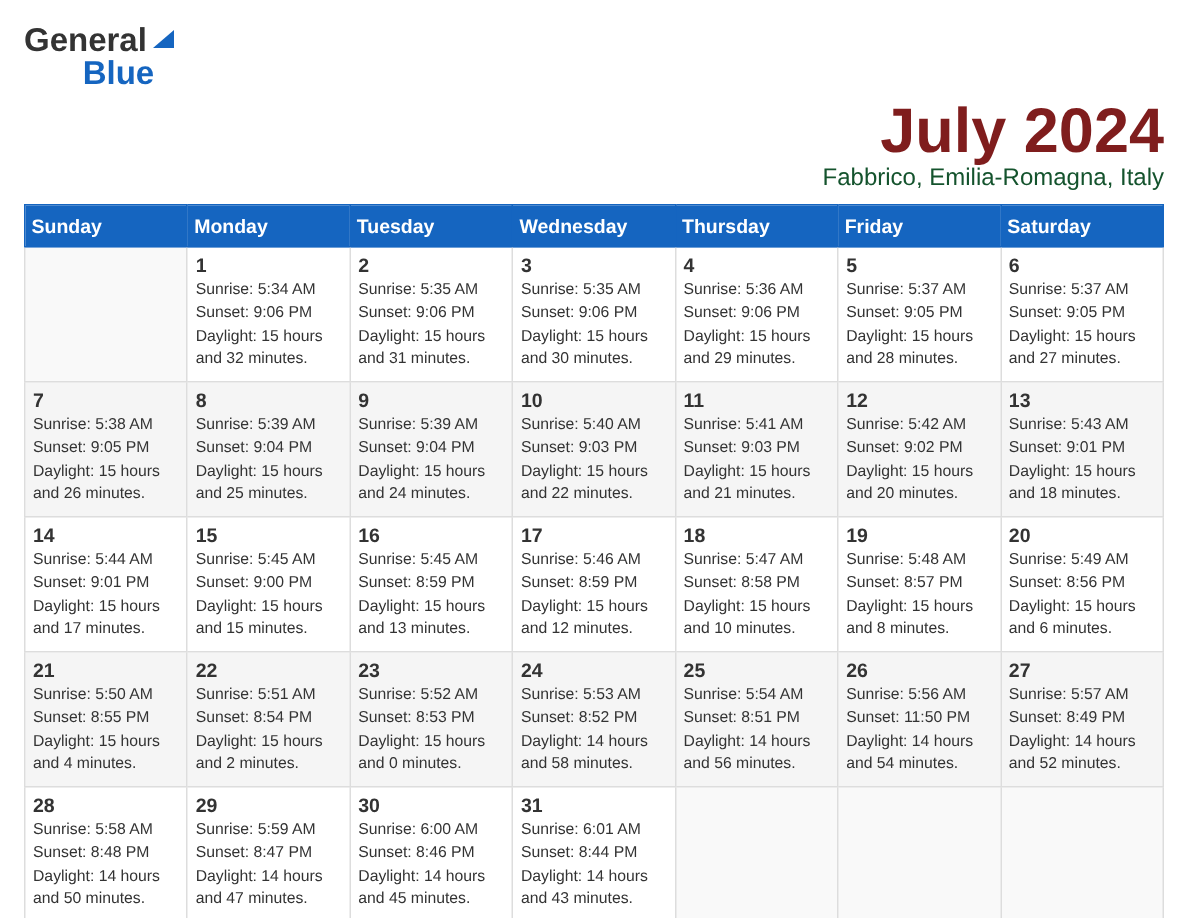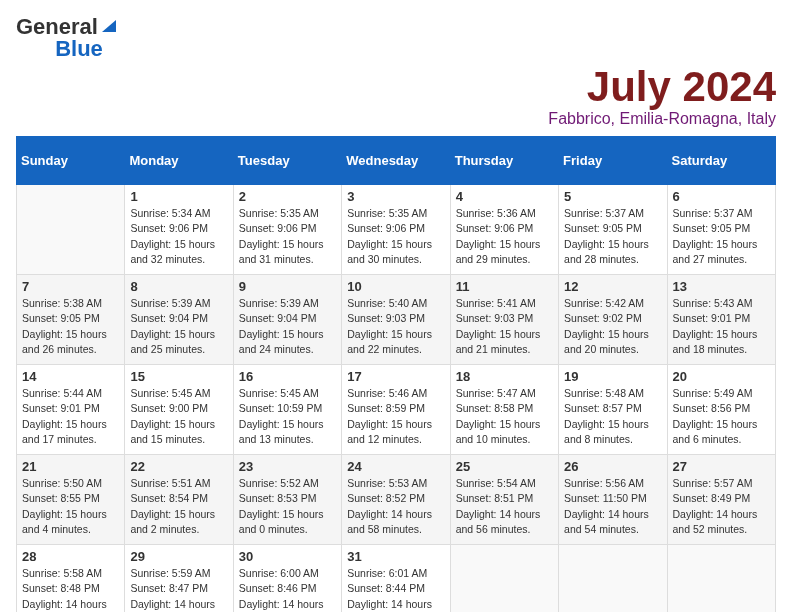--- a/index.html
+++ b/index.html
@@ -39,34 +39,34 @@
     }
     .month-title {
       font-size: 42px;
       font-weight: bold;
       color: #7f1d1d;
       line-height: 1.1;
       margin-top: 48px;
     }
     .location-title {
       font-size: 16px;
-      color: #701a75;
+      color: #14532d;
       font-weight: normal;
     }
     table {
       width: 100%;
       border-collapse: collapse;
       border: 1px solid #ccc;
     }
     thead tr {
       background-color: #1565c0;
       color: #fff;
     }
     thead th {
-      padding: 16px 4px;
+      padding: 6px 4px;
       font-size: 13px;
       font-weight: bold;
       text-align: left;
       border: 1px solid #1565c0;
     }
     tbody tr {
       background: #fff;
     }
     tbody tr:nth-child(even) {
       background: #f5f5f5;
@@ -235,21 +235,21 @@
         <td>
           <span class="day-number">15</span>
           <div class="cell-content">Sunrise: 5:45 AM
 Sunset: 9:00 PM
 Daylight: 15 hours
 and 15 minutes.</div>
         </td>
         <td>
           <span class="day-number">16</span>
           <div class="cell-content">Sunrise: 5:45 AM
-Sunset: 10:59 PM
+Sunset: 8:59 PM
 Daylight: 15 hours
 and 13 minutes.</div>
         </td>
         <td>
           <span class="day-number">17</span>
           <div class="cell-content">Sunrise: 5:46 AM
 Sunset: 8:59 PM
 Daylight: 15 hours
 and 12 minutes.</div>
         </td>

